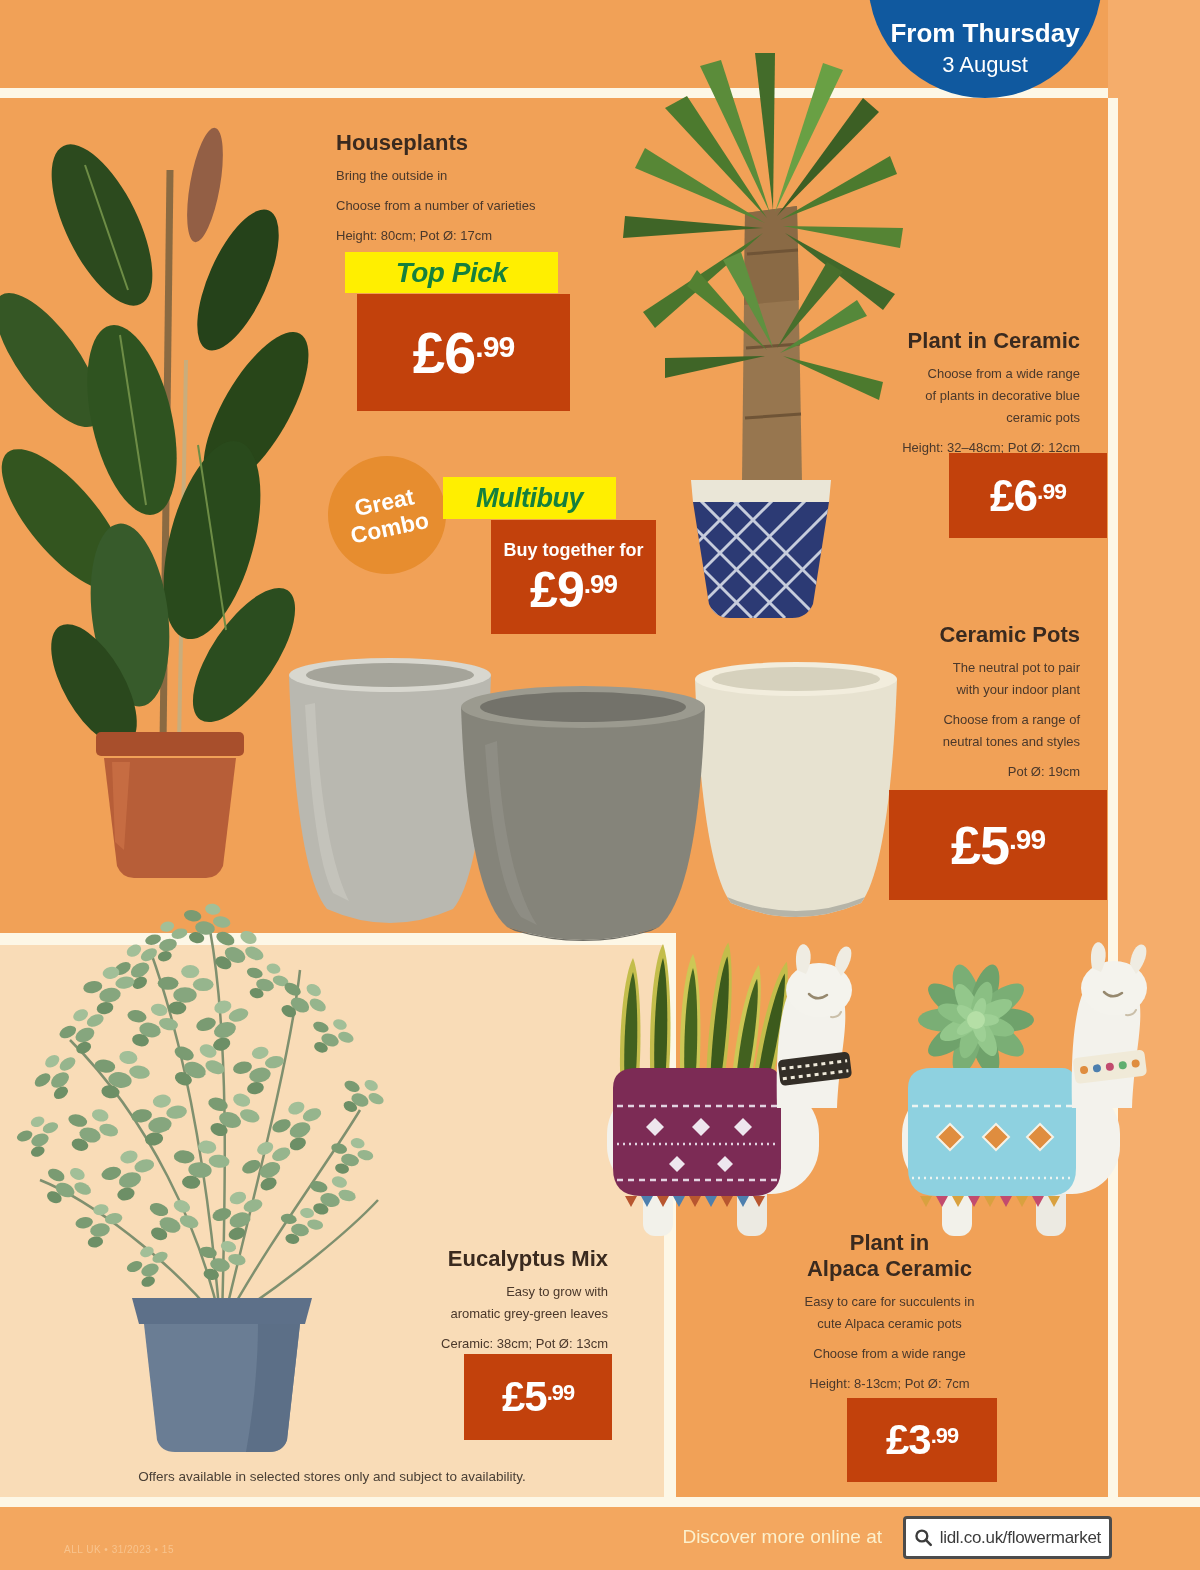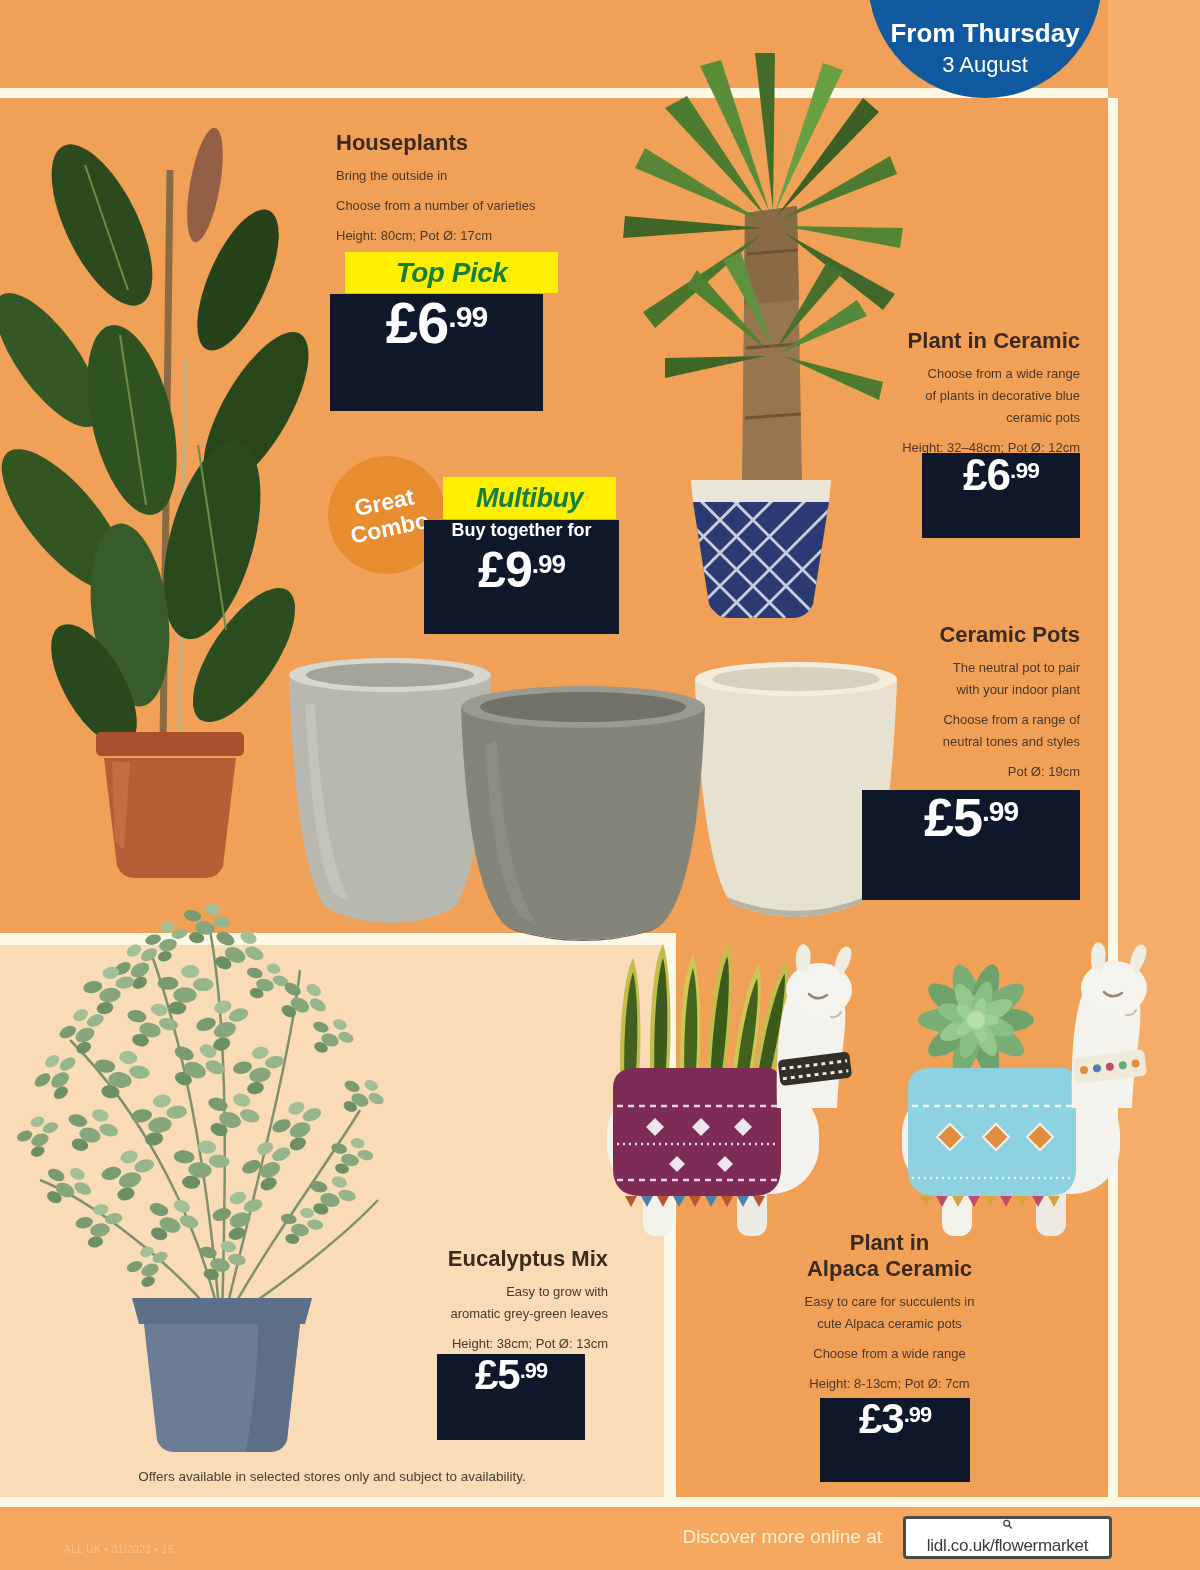--- a/index.html
+++ b/index.html
@@ -31,33 +31,33 @@
   
   .tblock{color:#4a382b;}
   .t-title{font-size:22px;font-weight:bold;color:#3a2a1f;margin-bottom:9px;line-height:26px;}
   .t-line{font-size:13px;line-height:22px;}
   .t-gap{margin-top:8px;}
   .r{text-align:right;}
   .c{text-align:center;}
   
   .badge-yellow{background:#ffef00;color:#15803d;font-weight:800;font-style:italic;
                 display:flex;align-items:center;justify-content:center;letter-spacing:-.5px;}
-  .price-box{background:#0f172a;color:#fff;font-weight:bold;display:flex;flex-direction:column;
-             align-items:center;letter-spacing:-1px;}
+  .price-box{background:#c2410c;color:#fff;font-weight:bold;display:flex;flex-direction:column;
+             align-items:center;justify-content:center;letter-spacing:-1px;margin-left:27px;}
   .pr-main{line-height:1;}
   .pr-sup{font-size:.52em;position:relative;top:-.52em;letter-spacing:-1px;}
   .combo-circle{left:328px;top:456px;width:118px;height:118px;border-radius:50%;background:#e78d2f;
                 color:#fff;font-weight:bold;font-size:23px;line-height:26px;text-align:center;
                 display:flex;flex-direction:column;justify-content:center;transform:rotate(-12deg);}
   .buy-label{font-size:18px;font-weight:bold;margin-bottom:4px;letter-spacing:0;}
   
   .footnote{left:0;top:1469px;width:664px;text-align:center;font-size:13.5px;color:#4a4036;}
   .discover{top:1526px;right:318px;font-size:19px;color:#fcf0cc;}
   .search-box{left:903px;top:1516px;width:209px;height:43px;background:#fff;border:3px solid #4c4c4c;
-              border-radius:4px;box-sizing:border-box;display:flex;align-items:center;gap:7px;padding:0 8px;flex-direction:column;}
+              border-radius:4px;box-sizing:border-box;display:flex;align-items:center;gap:7px;padding:0 8px;}
   .url-text{font-size:17px;color:#3c3c3c;letter-spacing:-.3px;white-space:nowrap;}
   .page-meta{left:64px;top:1544px;font-size:10px;color:#f8c48e;letter-spacing:.5px;}
 </style>
 </head>
 <body>
 
 <div class="page">
 
   <div class="abs header-strip"></div>
   <div class="abs hline-top"></div>
@@ -392,21 +392,21 @@
   <div class="abs badge-yellow" style="left:345px;top:252px;width:213px;height:41px;font-size:28px">Top Pick</div>
   <div class="abs price-box" style="left:330px;top:294px;width:213px;height:117px">
     <div class="pr-main" style="font-size:58px"><span>£6</span><span class="pr-sup">.99</span></div>
   </div>
 
   <div class="abs combo-circle">
     <div>Great</div>
     <div>Combo</div>
   </div>
   <div class="abs badge-yellow" style="left:443px;top:477px;width:173px;height:42px;font-size:27px">Multibuy</div>
-  <div class="abs price-box" style="left:424px;top:520px;width:195px;height:114px">
+  <div class="abs price-box" style="left:464px;top:520px;width:165px;height:114px">
     <div class="buy-label">Buy together for</div>
     <div class="pr-main" style="font-size:50px"><span>£9</span><span class="pr-sup">.99</span></div>
   </div>
 
   <div class="abs tblock r" style="right:120px;top:328px;width:300px">
     <div class="t-title">Plant in Ceramic</div>
     <div class="t-line">Choose from a wide range</div>
     <div class="t-line">of plants in decorative blue</div>
     <div class="t-line">ceramic pots</div>
     <div class="t-line t-gap">Height: 32–48cm; Pot Ø: 12cm</div>
@@ -424,21 +424,21 @@
     <div class="t-line t-gap">Pot Ø: 19cm</div>
   </div>
   <div class="abs price-box" style="left:862px;top:790px;width:218px;height:110px">
     <div class="pr-main" style="font-size:54px"><span>£5</span><span class="pr-sup">.99</span></div>
   </div>
 
   <div class="abs tblock r" style="right:592px;top:1246px;width:300px">
     <div class="t-title">Eucalyptus Mix</div>
     <div class="t-line">Easy to grow with</div>
     <div class="t-line">aromatic grey-green leaves</div>
-    <div class="t-line t-gap">Height: 38cm; Pot Ø: 13cm</div>
+    <div class="t-line t-gap">Ceramic: 38cm; Pot Ø: 13cm</div>
   </div>
   <div class="abs price-box" style="left:437px;top:1354px;width:148px;height:86px">
     <div class="pr-main" style="font-size:42px"><span>£5</span><span class="pr-sup">.99</span></div>
   </div>
 
   <div class="abs tblock c" style="left:752px;top:1230px;width:275px">
     <div class="t-title" style="margin-bottom:0">Plant in</div>
     <div class="t-title">Alpaca Ceramic</div>
     <div class="t-line">Easy to care for succulents in</div>
     <div class="t-line">cute Alpaca ceramic pots</div>

